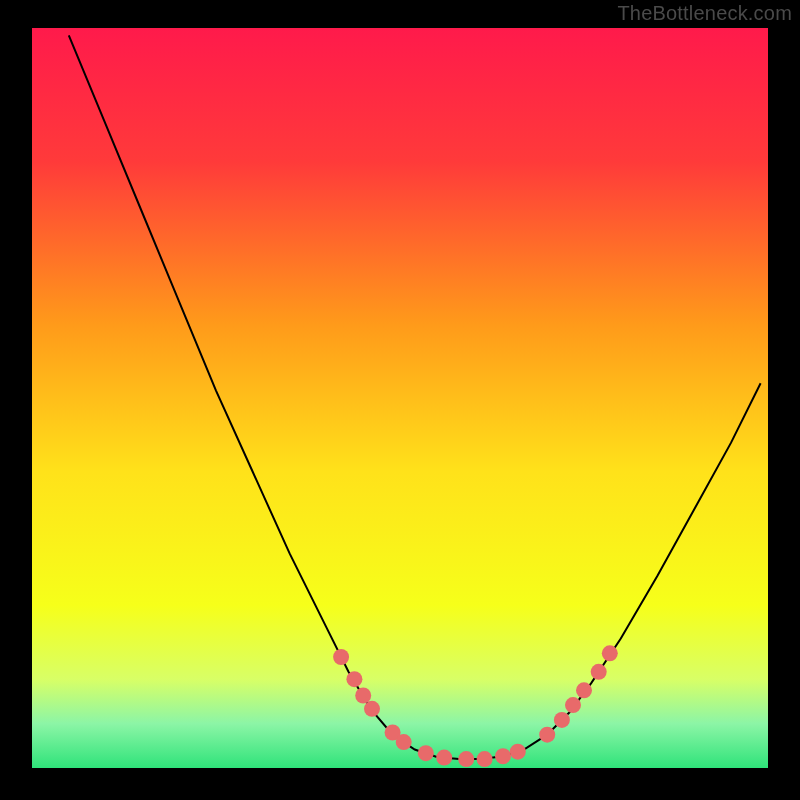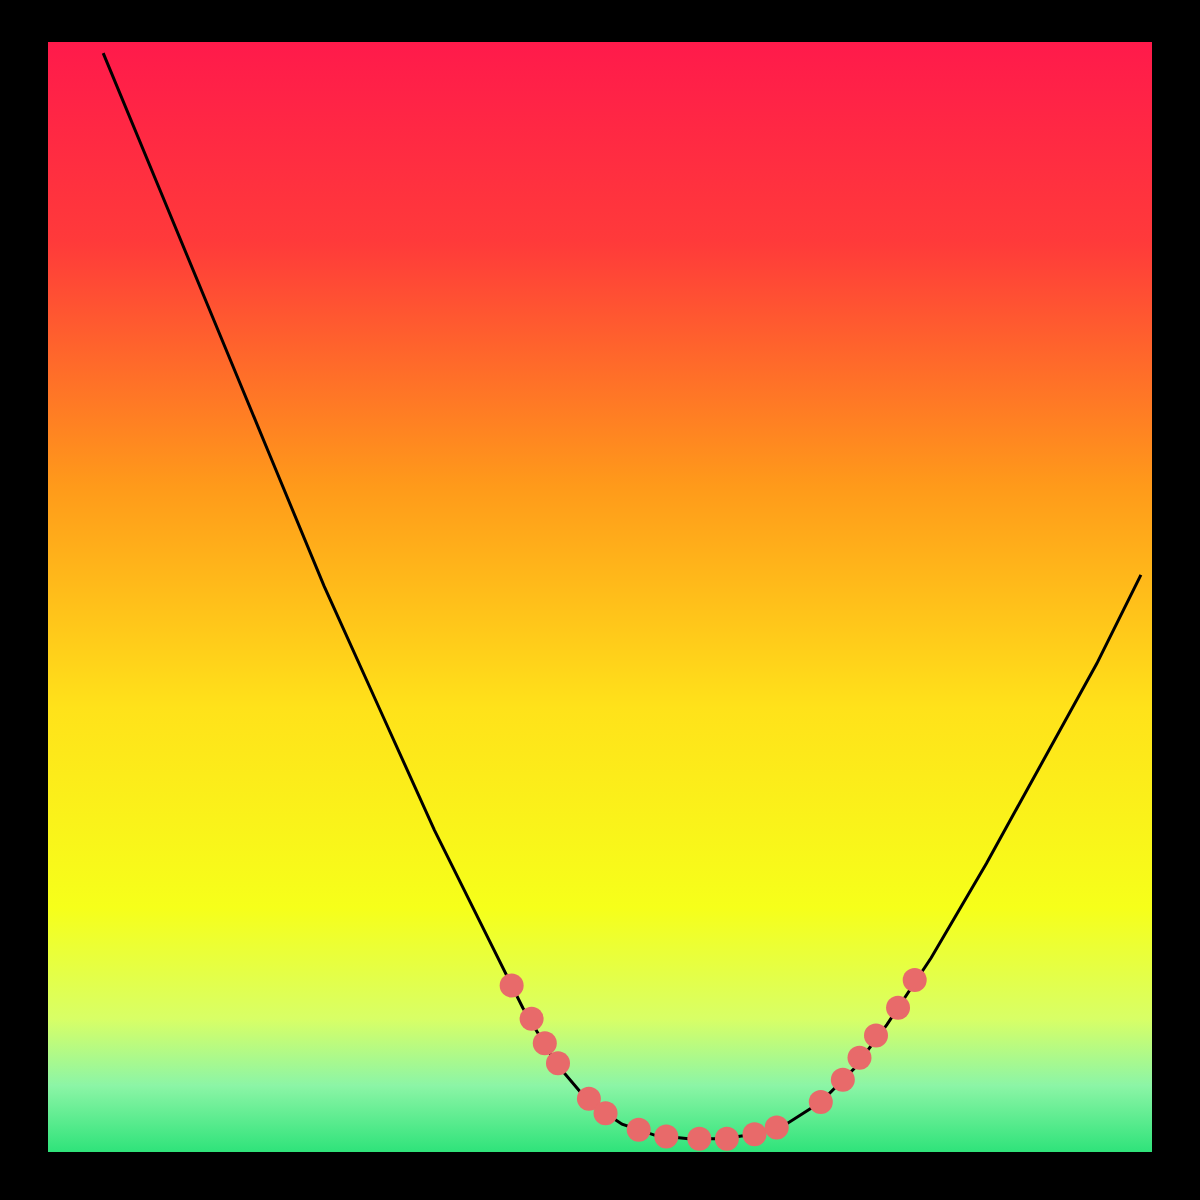--- a/index.html
+++ b/index.html
@@ -31,20 +31,21 @@
     position: absolute;
     left: 0;
     top: 0;
   }
 </style>
 </head>
 <body>
 
 <div class="frame">
 
+  <div class="watermark">TheBottleneck.com</div>
 
   <svg id="chart-svg" width="800" height="800">
     <defs>
       <linearGradient id="bg-grad" x1="0" y1="0" x2="0" y2="1">
           <stop offset="0%" stop-color="#ff1a4b"></stop>
           <stop offset="18%" stop-color="#ff3a3a"></stop>
           <stop offset="40%" stop-color="#ff9a1a"></stop>
           <stop offset="60%" stop-color="#ffe21a"></stop>
           <stop offset="78%" stop-color="#f6ff1a"></stop>
           <stop offset="88%" stop-color="#d8ff66"></stop>

